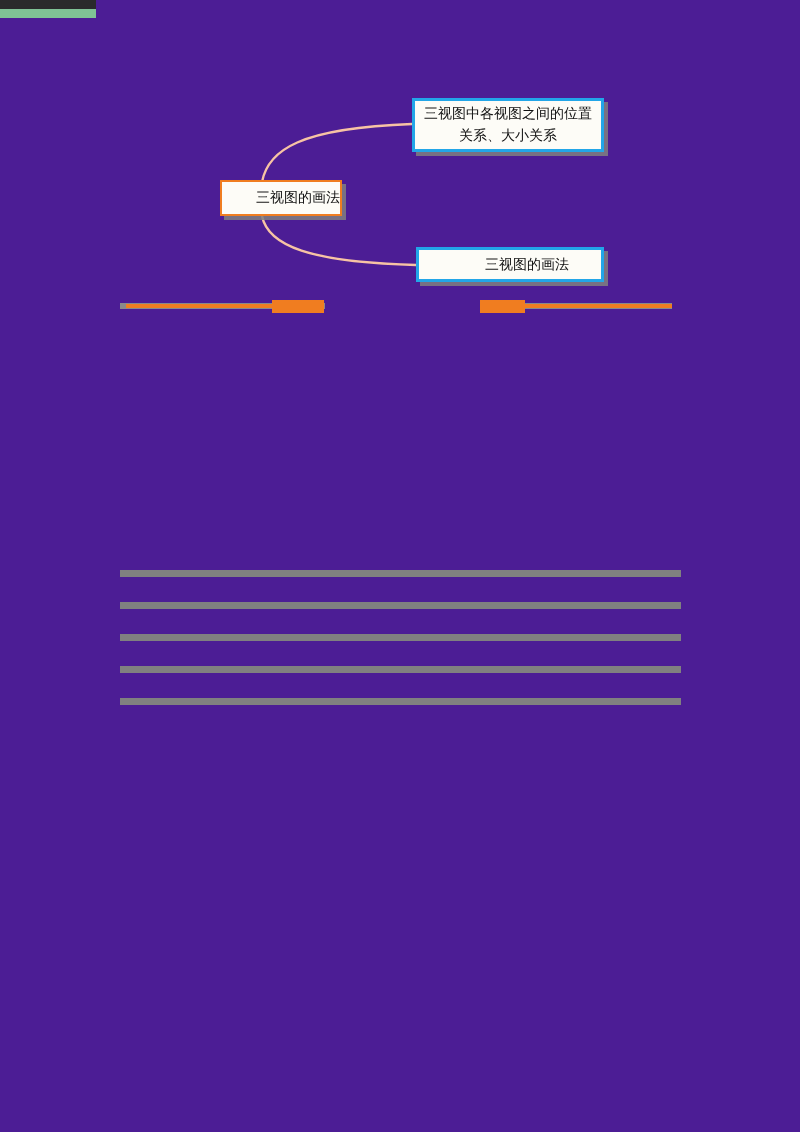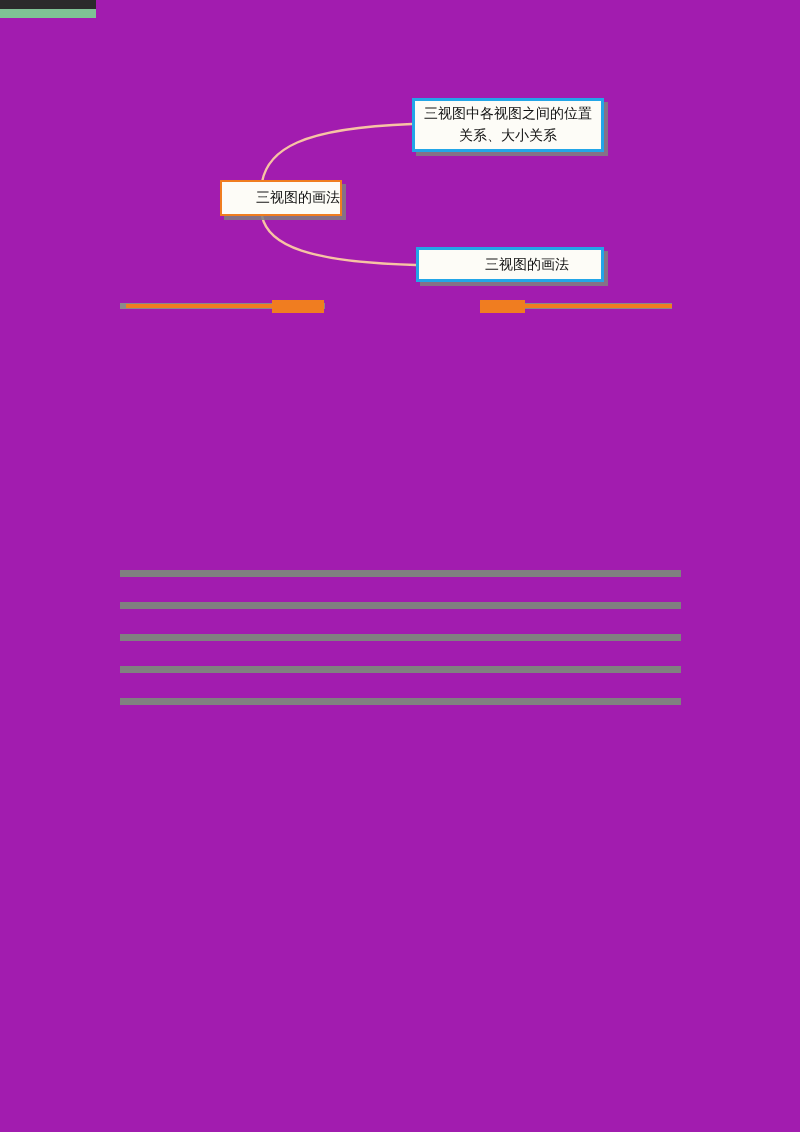--- a/index.html
+++ b/index.html
@@ -11,21 +11,21 @@
     width: 800px;
     height: 1132px;
     position: relative;
     overflow: hidden;
     font-family: "DejaVu Sans", "Liberation Sans", sans-serif;
   }
 
   .page {
     position: absolute;
     inset: 0;
-    background: #a21caf;
+    background: #4c1d95;
   }
 
   
   .mindmap {
     position: absolute;
     left: 0;
     top: 0;
     width: 800px;
     height: 300px;
   }

